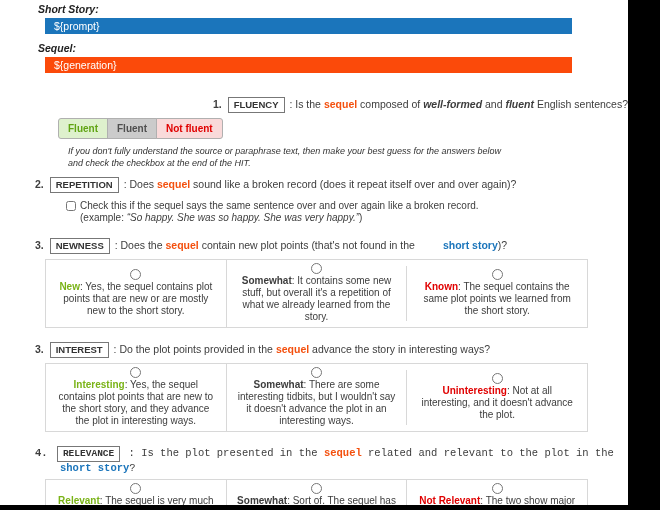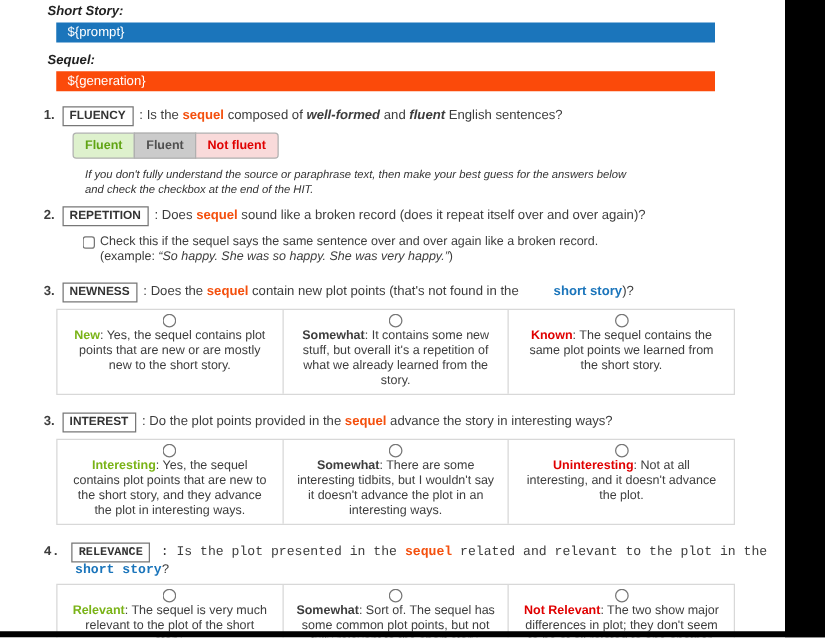--- a/index.html
+++ b/index.html
@@ -14,21 +14,21 @@
   .content { position:absolute; top:0; left:0; width:628px; }
 
   .story-label { margin:3px 0 0 38px; font-size:10.5px; font-weight:bold; font-style:italic; color:#222; }
   .story-label.second { margin-top:8px; }
   .bar { margin:3px 0 0 45px; width:527px; height:16px; line-height:16px;
          color:#fff; font-size:10.5px; padding-left:9px; box-sizing:border-box; }
   .bar-blue { background:#1b75bb; }
   .bar-orange { background:#fb4a0a; }
 
   .q-head { margin-left:35px; font-size:10.5px; color:#3d3d3d; }
-  .q-head.q1 { margin-top:12px; }
+  .q-head.q1 { margin-top:24px;text-align:right; }
   .q-head.q2 { margin-top:8px; }
   .q-head.q3 { margin-top:14px; }
   .q-head.q3b { margin-top:14px; }
   .q-head.q4 { margin-top:14px;font-family:Liberation Mono, monospace; }
   .q-num { font-weight:bold; margin-right:3px; }
   .q-tag { display:inline-block; border:1px solid #777; background:#fff; padding:1px 5px 2px;
            font-size:9.5px; font-weight:bold; color:#333; margin-right:2px; }
   .seq { color:#f4500e; font-weight:bold; }
   .shortstory { color:#1b75bb; font-weight:bold;margin-left:25px; }
   .bi { font-weight:bold; font-style:italic; }
@@ -43,21 +43,21 @@
 
   .note { margin:6px 0 0 68px; width:450px; font-size:9px; font-style:italic;
           color:#333; line-height:1.35; }
 
   .check-line { margin:7px 0 0 66px; font-size:10px; display:flex; align-items:flex-start; }
   .check-line input { margin:1px 4px 0 0; width:10px; height:10px; }
   .check-text { line-height:12px; }
   .it { font-style:italic; }
 
   .opt-table { margin:5px 0 0 45px; width:543px; border:1px solid #d8d8d8;
-               display:flex; box-sizing:border-box; background:#fff; }
+               display:flex; box-sizing:border-box; background:#fff;align-items:center; }
   .opt-cell { flex:1 1 0; padding:2px 10px 4px; text-align:center; font-size:10px;
               line-height:12px; color:#3d3d3d; }
   .opt-cell + .opt-cell { border-left:1px solid #d8d8d8; }
   .opt-cell input { display:block; margin:1px auto 1px; width:11px; height:11px; }
   .opt-label { font-weight:bold; }
   .green { color:#7ab317; }
   .red { color:#e00000; }
   .dark { color:#3d3d3d; }
 </style>
 </head>

